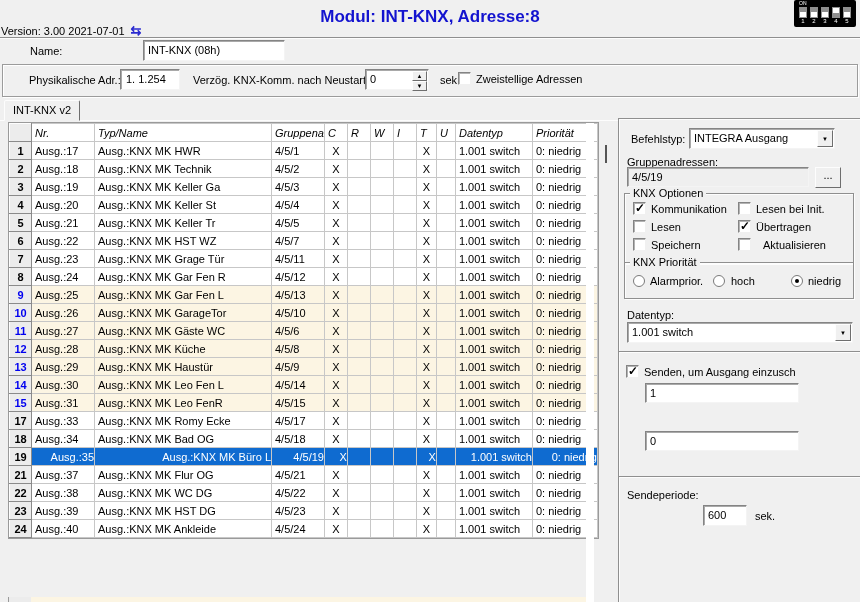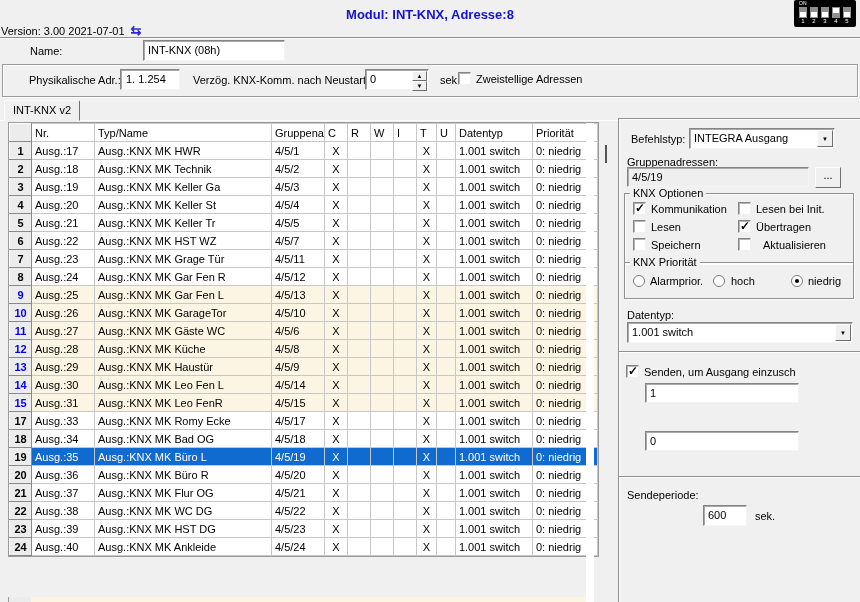--- a/index.html
+++ b/index.html
@@ -5,21 +5,21 @@
   * { margin:0; padding:0; box-sizing:border-box; }
   html,body { width:860px; height:602px; }
   body { position:relative; background:#f0f0f0; font-family:"Liberation Sans",sans-serif; font-size:11px; color:#000; overflow:hidden; }
   .abs { position:absolute; }
 
   
   .sunken { background:#fff; border:1px solid; border-color:#848484 #f4f4f4 #f4f4f4 #848484; box-shadow: inset 1px 1px 0 rgba(64,64,64,.45); }
   .raised { background:#f0f0f0; border:1px solid; border-color:#fdfdfd #6e6e6e #6e6e6e #fdfdfd; }
   .hline  { height:2px; border-top:1px solid #8f8f8f; border-bottom:1px solid #fdfdfd; }
 
-  #title { top:7px; left:0; width:100%; text-align:center; font-weight:bold; font-size:13px; color:#1313cf; }
+  #title { top:7px; left:0; width:100%; text-align:center; font-weight:bold; font-size:17px; color:#1313cf; }
   #version { top:23px; left:1px; white-space:nowrap; }
   #refresh-ic { color:#2a2ad0; font-weight:bold; font-size:13px; margin-left:6px; }
 
   
   #dip { top:0; right:4px; width:62px; height:27px; background:#000; border-radius:2px; padding:1px 4px 1px 5px; }
   #dip .on { color:#fff; font-size:5px; line-height:5px; }
   #dip .sw-row { display:flex; gap:3px; margin-top:1px; }
   #dip .slot { width:8px; height:11px; background:#8f8f8f; position:relative; }
   #dip .knob { position:absolute; left:1px; width:6px; height:5px; background:#fff; }
   #dip .dn .knob { bottom:1px; } #dip .up .knob { top:1px; }
@@ -47,25 +47,25 @@
   .rad { width:12px; height:12px; border-radius:50%; background:#fff; border:1px solid #7a7a7a; position:relative; display:inline-block; flex:none; }
   .rad.sel::after { content:""; position:absolute; left:3px; top:3px; width:4px; height:4px; border-radius:50%; background:#000; }
 
   #tab { top:100px; left:4px; width:76px; height:21px; background:#f0f0f0; border:1px solid; border-color:#fdfdfd #6e6e6e transparent #fdfdfd; border-top-left-radius:2px; border-top-right-radius:2px; text-align:center; padding-top:3px; z-index:2; }
   #tabline { top:120px; left:0; width:860px; border-top:1px solid #fdfdfd; }
 
   
   #grid-wrap { top:122px; left:8px; border:1px solid #9a9a9a; background:#fff; }
   table { border-collapse:collapse; table-layout:fixed; }
   td,th { border:1px solid #c7c7c7; height:18px; padding:0 0 0 3px; font-weight:normal; text-align:left; white-space:nowrap; overflow:hidden; font-size:11px; }
-  th { background:#fff; }
+  th { background:#fff;font-style:italic; }
   td.rn, th.rn { background:#ececec; border-color:#fdfdfd #8a8a8a #8a8a8a #fdfdfd; text-align:center; padding:0; font-weight:bold; }
   td.bluenum { color:#0000f0; }
   tr.cream td:not(.rn) { background:#fcf5e3; }
-  tr.sel td:not(.rn) { background:#0f6bd0; color:#fff; }
+  tr.sel td:not(.rn) { background:#0f6bd0; color:#fff;text-align:right; }
   .ctr { text-align:center; padding:0; }
   #grid-filler { top:122px; left:586px; width:8px; height:480px; background:#fff; border-top:1px solid #9a9a9a; }
   #part-row { top:597px; left:8px; width:578px; height:5px; background:#fcf5e3; border-left:1px solid #9a9a9a; }
   #part-rn { position:absolute; left:0; top:0; width:22px; height:5px; background:#ececec; }
   #scroll-gap { top:122px; left:600px; width:16px; height:480px; background:#f0f0f0; }
   #scroll-thumb { position:absolute; left:5px; top:23px; width:2px; height:18px; background:#555; }
 
   
   #panel { top:118px; left:618px; width:242px; height:484px; background:#f0f0f0; border-left:1px solid #8f8f8f; border-top:1px solid #8f8f8f; box-shadow: inset 1px 1px 0 #fdfdfd; }
   #panel .lbl { position:absolute; white-space:nowrap; }
@@ -432,34 +432,20 @@
           <td class="ctr">X</td>
           <td class="ctr"></td>
           <td class="ctr"></td>
           <td class="ctr"></td>
           <td class="ctr">X</td>
           <td class="ctr"></td>
           <td>1.001 switch</td>
           <td>0: niedrig</td>
         </tr>
         <tr>
-          <td class="rn">20</td>
-          <td>Ausg.:36</td>
-          <td>Ausg.:KNX MK Büro R</td>
-          <td>4/5/20</td>
-          <td class="ctr">X</td>
-          <td class="ctr"></td>
-          <td class="ctr"></td>
-          <td class="ctr"></td>
-          <td class="ctr">X</td>
-          <td class="ctr"></td>
-          <td>1.001 switch</td>
-          <td>0: niedrig</td>
-        </tr>
-        <tr>
           <td class="rn">21</td>
           <td>Ausg.:37</td>
           <td>Ausg.:KNX MK Flur OG</td>
           <td>4/5/21</td>
           <td class="ctr">X</td>
           <td class="ctr"></td>
           <td class="ctr"></td>
           <td class="ctr"></td>
           <td class="ctr">X</td>
           <td class="ctr"></td>

